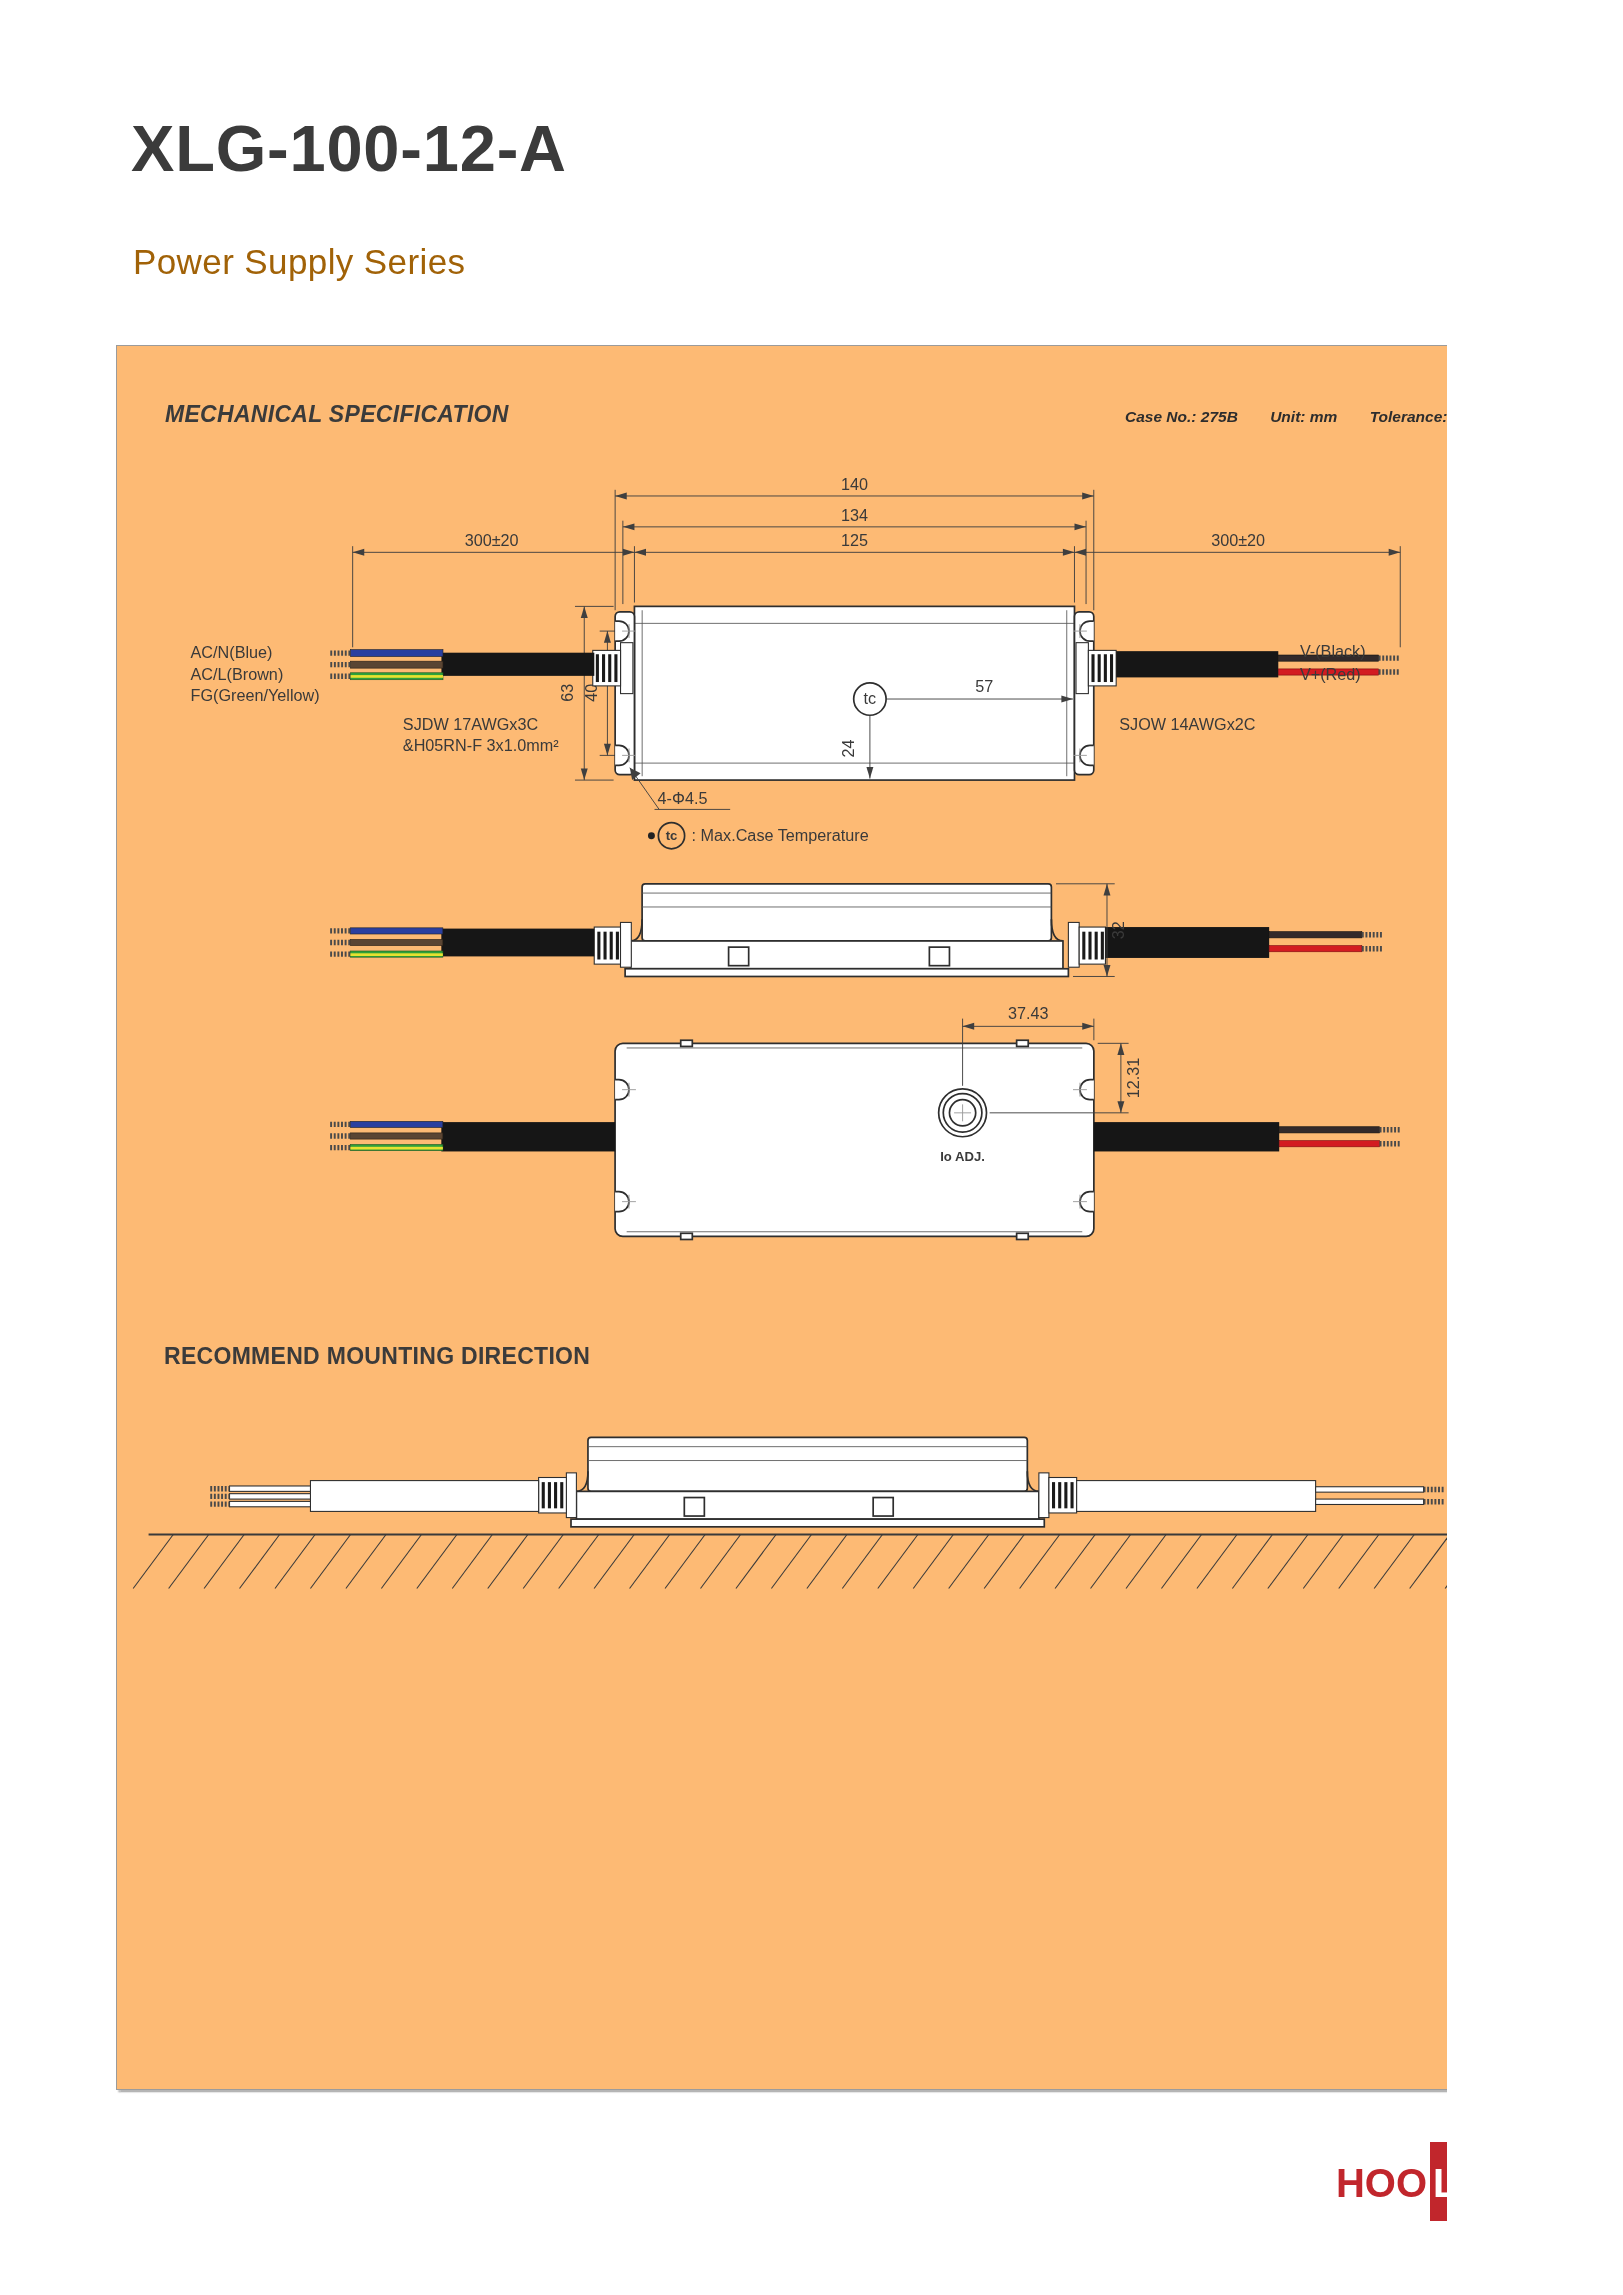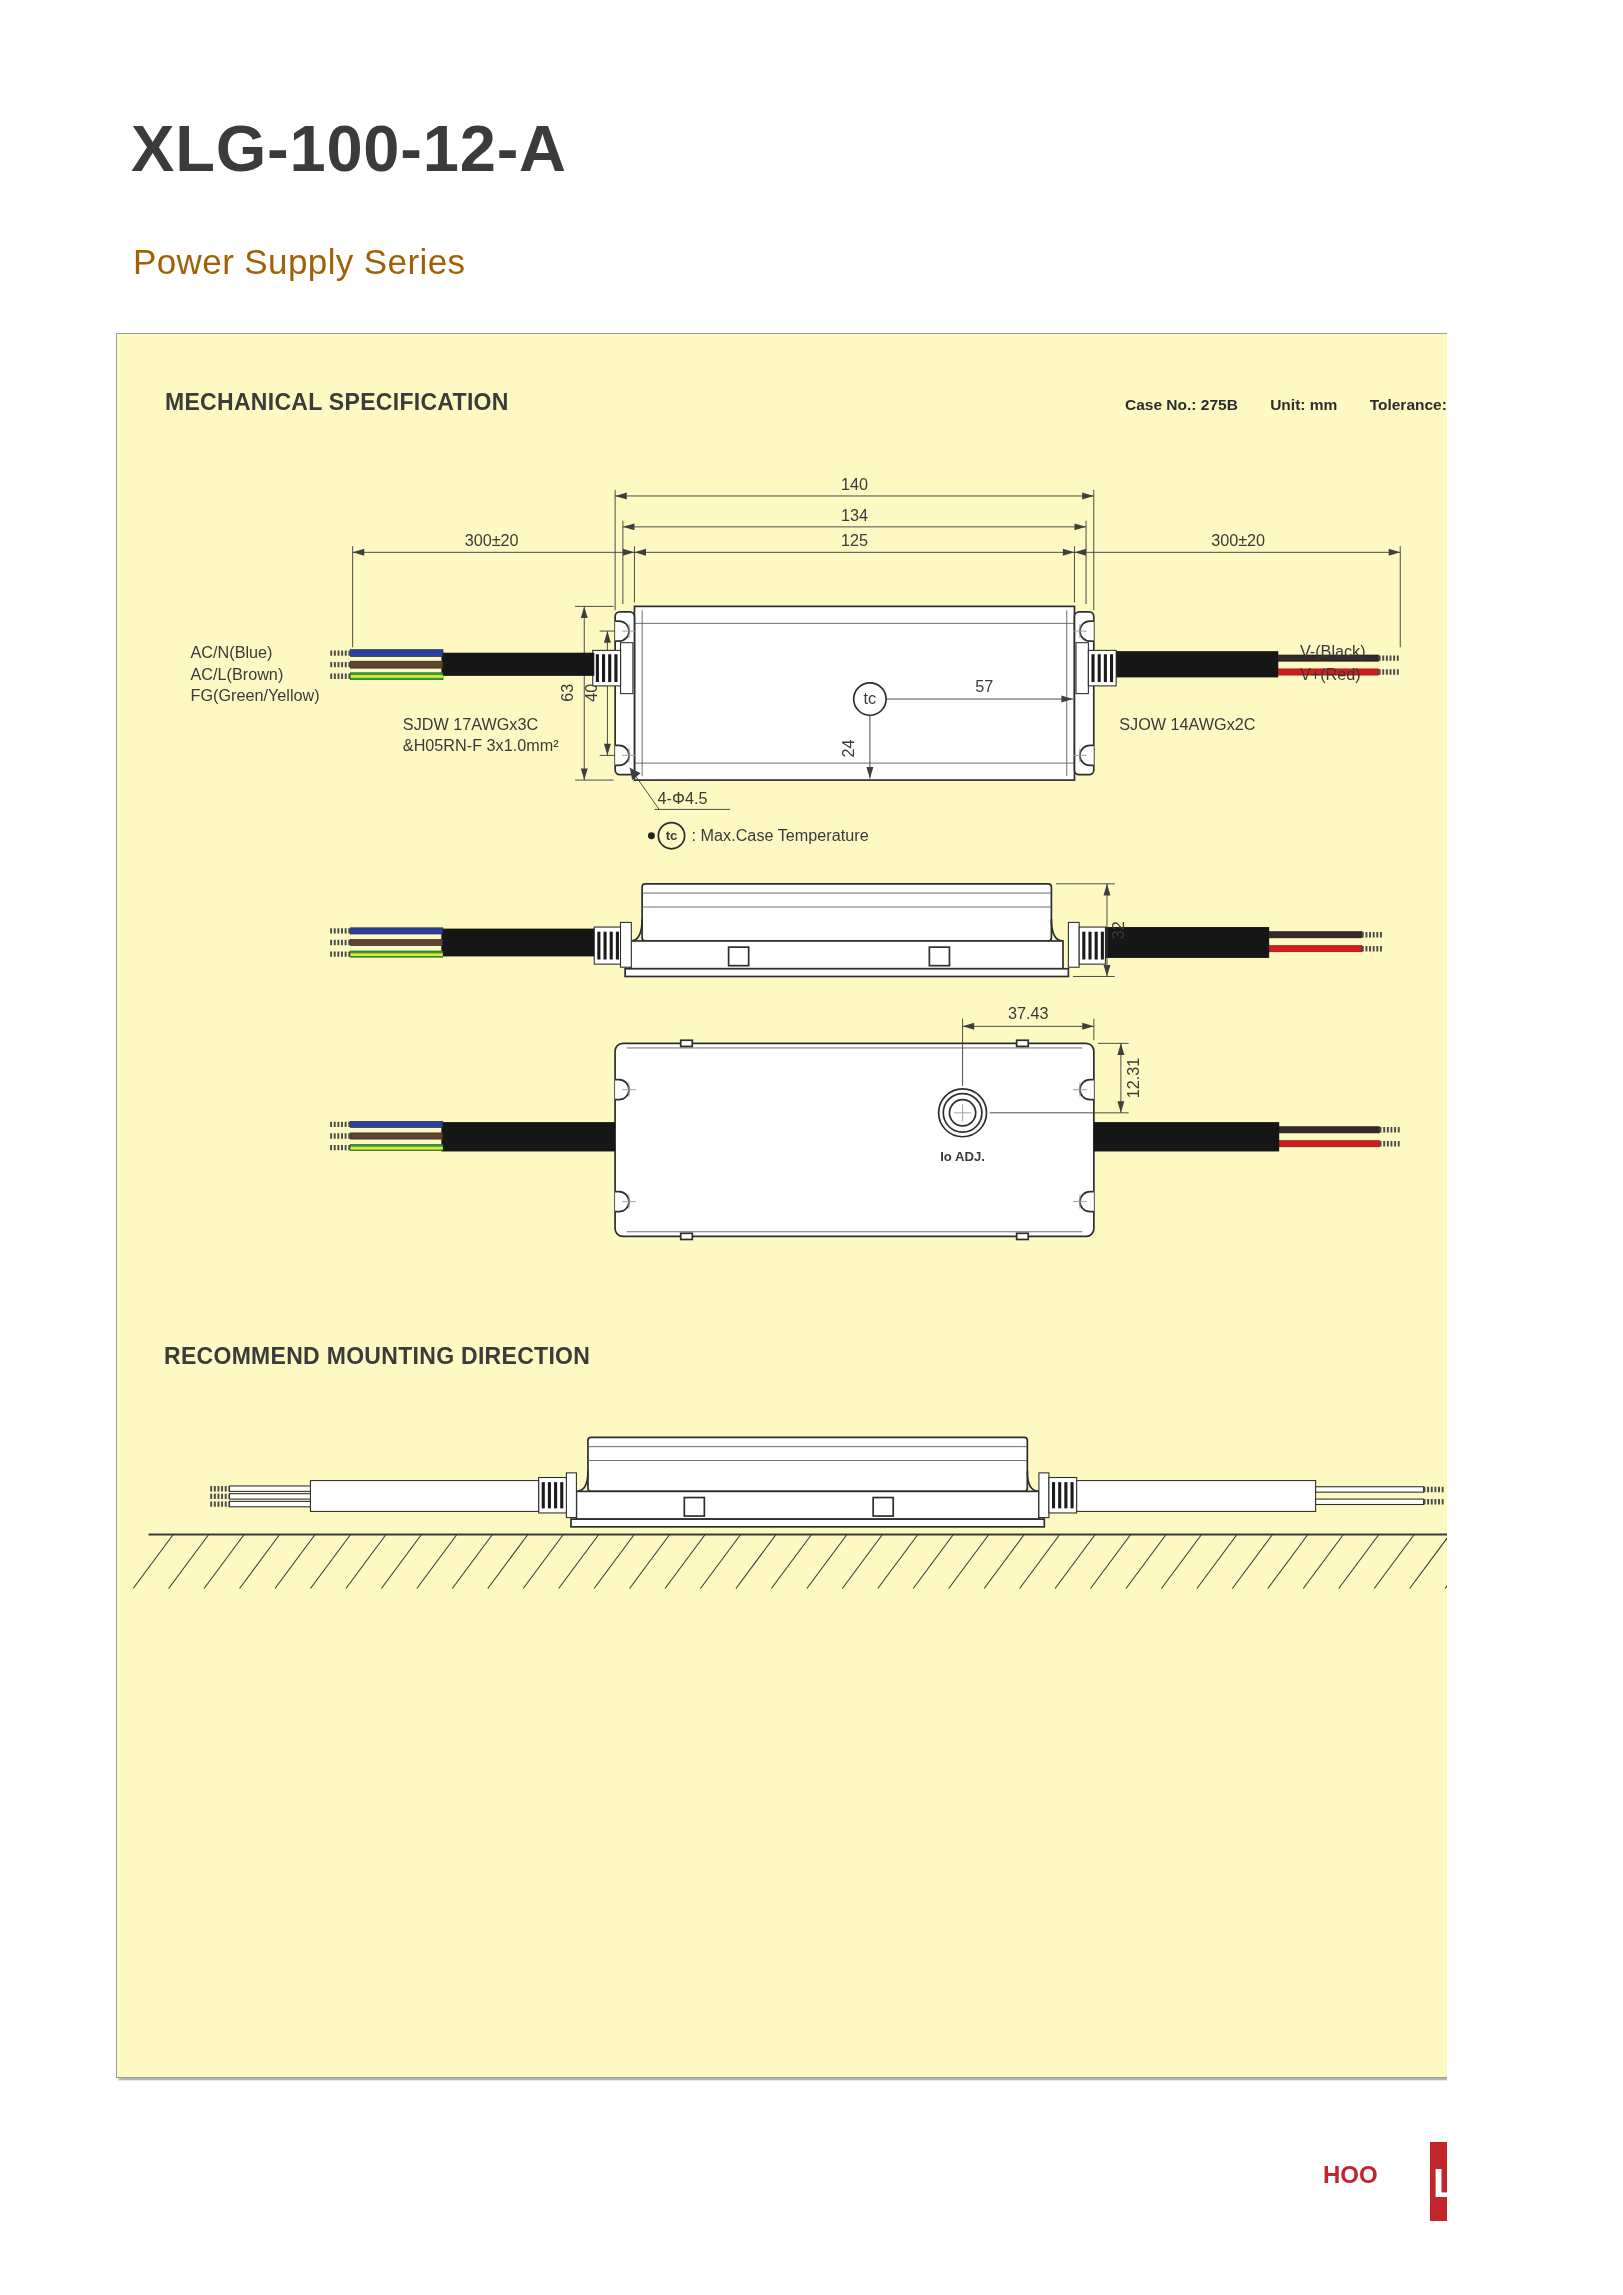--- a/index.html
+++ b/index.html
@@ -4,31 +4,31 @@
 <style>
   html,body{margin:0;padding:0;background:#ffffff;}
   .page{
     position:relative;width:1447px;height:2295px;background:#ffffff;
     font-family:"Liberation Sans","DejaVu Sans",sans-serif;color:#3b3b3b;overflow:hidden;
   }
   .abs{position:absolute;}
   .title{font-size:65px;font-weight:800;letter-spacing:0.8px;color:#3b3b3b;line-height:1;}
   .subtitle{font-size:35px;font-weight:300;letter-spacing:0.4px;color:#a16207;line-height:1;margin-top:25px;}
   .panel{
-    position:absolute;left:116px;top:333px;width:1396px;height:1743px;
-    border:1.5px solid #9b9b9b;box-shadow:2.3px 3.1px 1.5px rgba(90,90,90,0.45);background:#fef9c3;
+    position:absolute;left:116px;top:345px;width:1396px;height:1743px;
+    border:1.5px solid #9b9b9b;box-shadow:2.3px 3.1px 1.5px rgba(90,90,90,0.45);background:#fdba74;font-style:italic;
   }
   .section-heading{font-size:23px;font-weight:700;letter-spacing:0.3px;color:#3b3b3b;line-height:1;}
   .meta-row{font-size:15.5px;font-weight:700;color:#2d2d2d;white-space:nowrap;margin-left:11px;}
   .meta-row span{margin-right:28px;}
   .meta-row span:last-child{margin-right:0;}
   .footer-text{font-size:20.5px;line-height:32px;color:#1a1a1a;}
   .logo-square{position:absolute;left:1430px;top:2142px;width:76px;height:79px;background:#c1262c;}
-  .logo-out{position:absolute;top:2163px;left:1323px;width:104px;
-    font-size:24px;font-weight:800;color:#c1262c;letter-spacing:0px;line-height:1;}
+  .logo-out{position:absolute;top:2163px;left:1323px;width:104px;text-align:right;
+    font-size:40px;font-weight:800;color:#c1262c;letter-spacing:0px;line-height:1;}
   .logo-in{position:absolute;top:2163px;left:1433px;font-size:40px;font-weight:800;color:#ffffff;letter-spacing:0px;line-height:1;}
   
   svg{position:absolute;overflow:visible;}
   .ln{stroke:#2e2e2e;stroke-width:2.2;fill:#ffffff;}
   .lnf{stroke:#2e2e2e;stroke-width:2.2;fill:none;}
   .ln-thin{stroke:#555555;stroke-width:1.1;fill:none;}
   .dim{stroke:#3f3f3f;stroke-width:1.2;fill:none;}
   .ar{fill:#3f3f3f;stroke:none;}
   .dtxt{fill:#3a3a3a;font-family:"Liberation Sans","DejaVu Sans",sans-serif;font-size:21px;}
   .dtxt-sm{fill:#3a3a3a;font-family:"Liberation Sans","DejaVu Sans",sans-serif;font-size:17px;font-weight:600;}

